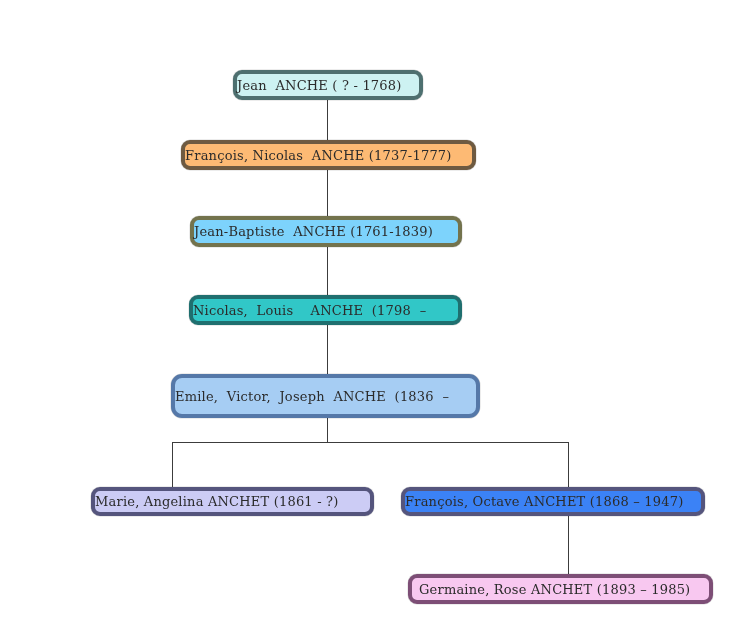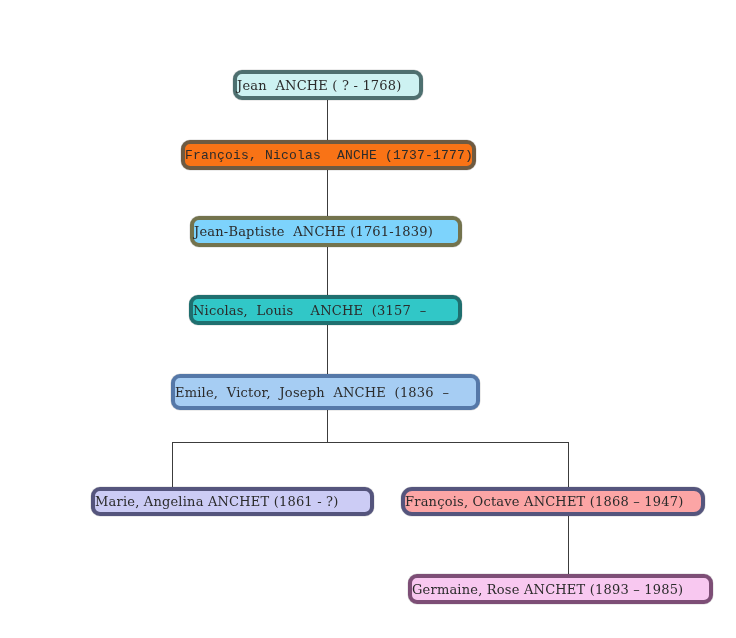--- a/index.html
+++ b/index.html
@@ -30,24 +30,24 @@
   .node span { white-space: pre; }
   .line {
     position: absolute;
     background: #3c3c3c;
   }
   
   .n0 { left: 233px; top: 70px;  width: 190px; height: 30px; }
   .n1 { left: 181px; top: 140px; width: 295px; height: 30px; }
   .n2 { left: 190px; top: 216px; width: 272px; height: 31px; }
   .n3 { left: 189px; top: 295px; width: 273px; height: 30px; }
-  .n4 { left: 171px; top: 374px; width: 309px; height: 36px; }
+  .n4 { left: 171px; top: 374px; width: 309px; height: 44px; border-radius: 11px; }
   .n5 { left: 55px;  top: 487px; width: 283px; height: 29px; margin-left: 36px; }
   .n6 { left: 401px; top: 487px; width: 304px; height: 29px; }
-  .n7 { left: 408px; top: 574px; width: 305px; height: 30px; }
+  .n7 { left: 408px; top: 574px; width: 305px; height: 30px; padding-left: 7px; }
   
   .l0 { left: 327px; top: 100px; width: 1px;   height: 40px; }
   .l1 { left: 327px; top: 170px; width: 1px;   height: 46px; }
   .l2 { left: 327px; top: 247px; width: 1px;   height: 48px; }
   .l3 { left: 327px; top: 325px; width: 1px;   height: 49px; }
   .l4 { left: 327px; top: 404px; width: 1px;   height: 38px; }
   .l5 { left: 172px; top: 442px; width: 397px; height: 1px;  }
   .l6 { left: 172px; top: 442px; width: 1px;   height: 45px; }
   .l7 { left: 568px; top: 442px; width: 1px;   height: 45px; }
   .l8 { left: 568px; top: 516px; width: 1px;   height: 58px; }
@@ -64,41 +64,41 @@
   <div class="line l4" style="background-color: rgb(60, 60, 60);"></div>
   <div class="line l5" style="background-color: rgb(60, 60, 60);"></div>
   <div class="line l6" style="background-color: rgb(60, 60, 60);"></div>
   <div class="line l7" style="background-color: rgb(60, 60, 60);"></div>
   <div class="line l8" style="background-color: rgb(60, 60, 60);"></div>
 
   <div class="node n0" style="background-color: rgb(205, 242, 242); border-color: rgb(78, 112, 112);">
     <span>Jean  ANCHE ( ? - 1768)</span>
   </div>
 
-  <div class="node n1" style="background-color: #f97316; border-color: rgb(110, 90, 65); font-family: Liberation Mono, monospace;">
+  <div class="node n1" style="background-color: #fdba74; border-color: rgb(110, 90, 65);">
     <span>François, Nicolas  ANCHE (1737-1777)</span>
   </div>
 
   <div class="node n2" style="background-color: #7dd3fc; border-color: rgb(115, 115, 77);">
     <span>Jean-Baptiste  ANCHE (1761-1839)</span>
   </div>
 
   <div class="node n3" style="background-color: rgb(49, 199, 199); border-color: rgb(31, 111, 111);">
-    <span>Nicolas,  Louis    ANCHE  (3157  –</span>
+    <span>Nicolas,  Louis    ANCHE  (1798  –</span>
   </div>
 
   <div class="node n4" style="background-color: rgb(166, 205, 243); border-color: rgb(85, 120, 168);">
     <span>Emile,  Victor,  Joseph  ANCHE  (1836  –</span>
   </div>
 
   <div class="node n5" style="background-color: rgb(204, 204, 245); border-color: rgb(85, 85, 125);">
     <span>Marie, Angelina ANCHET (1861 - ?)</span>
   </div>
 
-  <div class="node n6" style="background-color: #fca5a5; border-color: rgb(85, 85, 125); border-radius: 11px;">
+  <div class="node n6" style="background-color: #3b82f6; border-color: rgb(85, 85, 125);">
     <span>François, Octave ANCHET (1868 – 1947)</span>
   </div>
 
   <div class="node n7" style="background-color: rgb(248, 200, 240); border-color: rgb(125, 78, 118);">
     <span>Germaine, Rose ANCHET (1893 – 1985)</span>
   </div>
 
 </div>
 
 </body></html>

